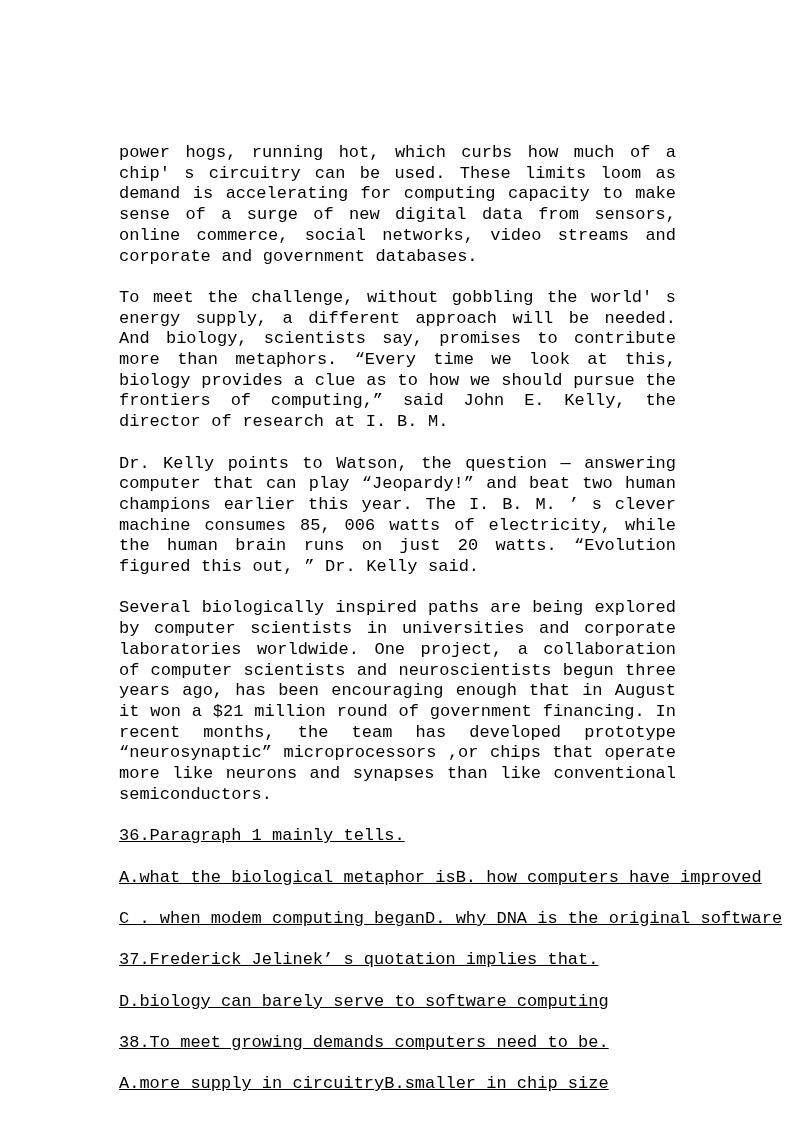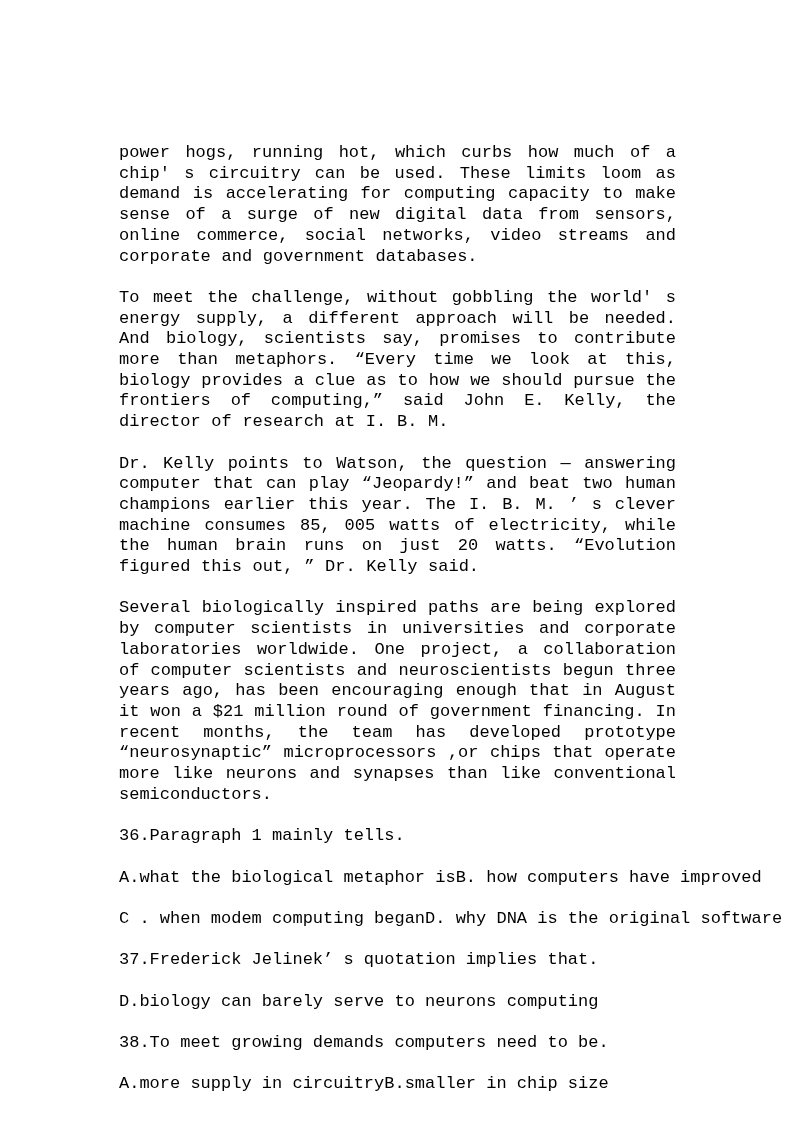--- a/index.html
+++ b/index.html
@@ -25,37 +25,38 @@
     line-height: 20.7px;
     text-align: justify;
     text-justify: inter-word;
     word-spacing: 0.5px;
   }
   .questions p {
     margin: 0 0 20.7px 0;
     line-height: 20.7px;
     text-align: left;
     white-space: nowrap;
+    text-decoration: underline;
   }
 </style>
 </head>
 <body>
 
 <div class="page">
 
   <div class="passage">
     <p>power hogs, running hot, which curbs how much of a chip' s circuitry can be used. These limits loom as demand is accelerating for computing capacity to make sense of a surge of new digital data from sensors, online commerce, social networks, video streams and corporate and government databases.</p>
     <p>To meet the challenge, without gobbling the world' s energy supply, a different approach will be needed. And biology, scientists say, promises to contribute more than metaphors. “Every time we look at this, biology provides a clue as to how we should pursue the frontiers of computing,” said John E. Kelly, the director of research at I. B. M.</p>
-    <p>Dr. Kelly points to Watson, the question — answering computer that can play “Jeopardy!” and beat two human champions earlier this year. The I. B. M. ’ s clever machine consumes 85, 005 watts of electricity, while the human brain runs on just 20 watts. “Evolution figured this out, ” Dr. Kelly said.</p>
+    <p>Dr. Kelly points to Watson, the question — answering computer that can play “Jeopardy!” and beat two human champions earlier this year. The I. B. M. ’ s clever machine consumes 85, 006 watts of electricity, while the human brain runs on just 20 watts. “Evolution figured this out, ” Dr. Kelly said.</p>
     <p>Several biologically inspired paths are being explored by computer scientists in universities and corporate laboratories worldwide. One project, a collaboration of computer scientists and neuroscientists begun three years ago, has been encouraging enough that in August it won a $21 million round of government financing. In recent months, the team has developed prototype “neurosynaptic” microprocessors ,or chips that operate more like neurons and synapses than like conventional semiconductors.</p>
   </div>
 
   <div class="questions">
     <p>36.Paragraph 1 mainly tells.</p>
     <p>A.what the biological metaphor isB. how computers have improved</p>
     <p>C . when modem computing beganD. why DNA is the original software</p>
     <p>37.Frederick Jelinek’ s quotation implies that.</p>
-    <p>D.biology can barely serve to neurons computing</p>
+    <p>D.biology can barely serve to software computing</p>
     <p>38.To meet growing demands computers need to be.</p>
     <p>A.more supply in circuitryB.smaller in chip size</p>
   </div>
 
 </div>
 
 </body></html>

